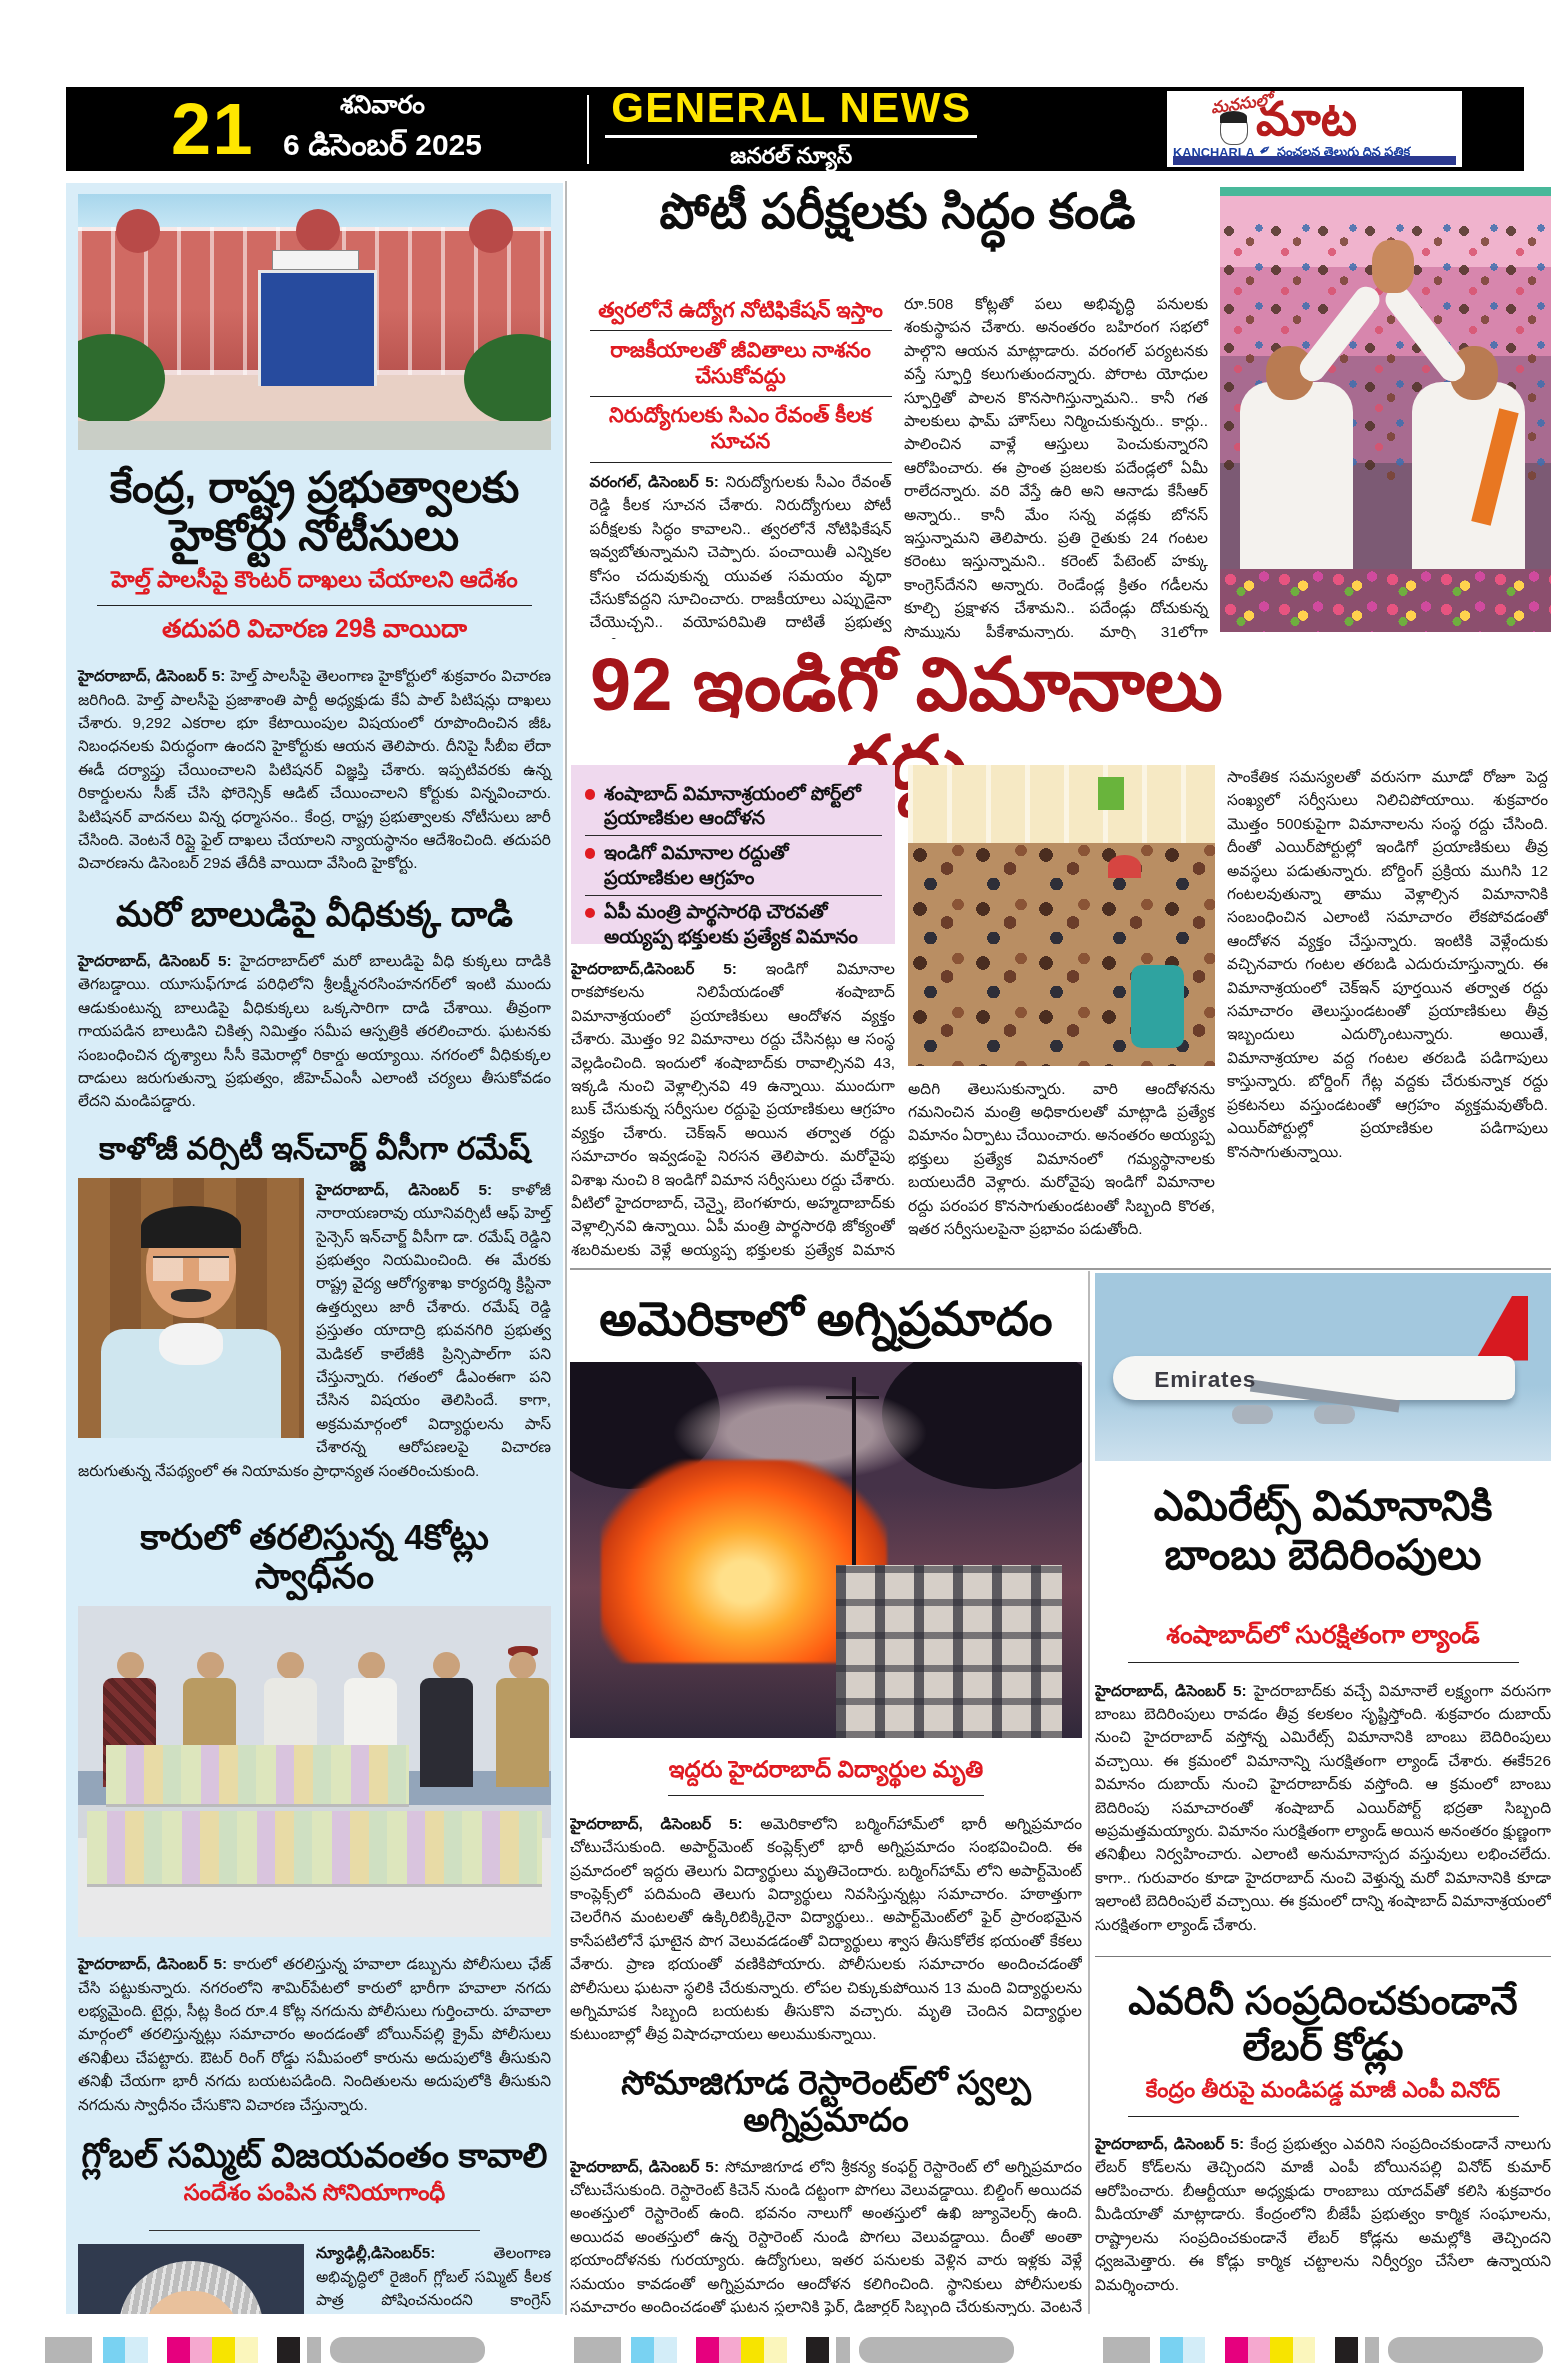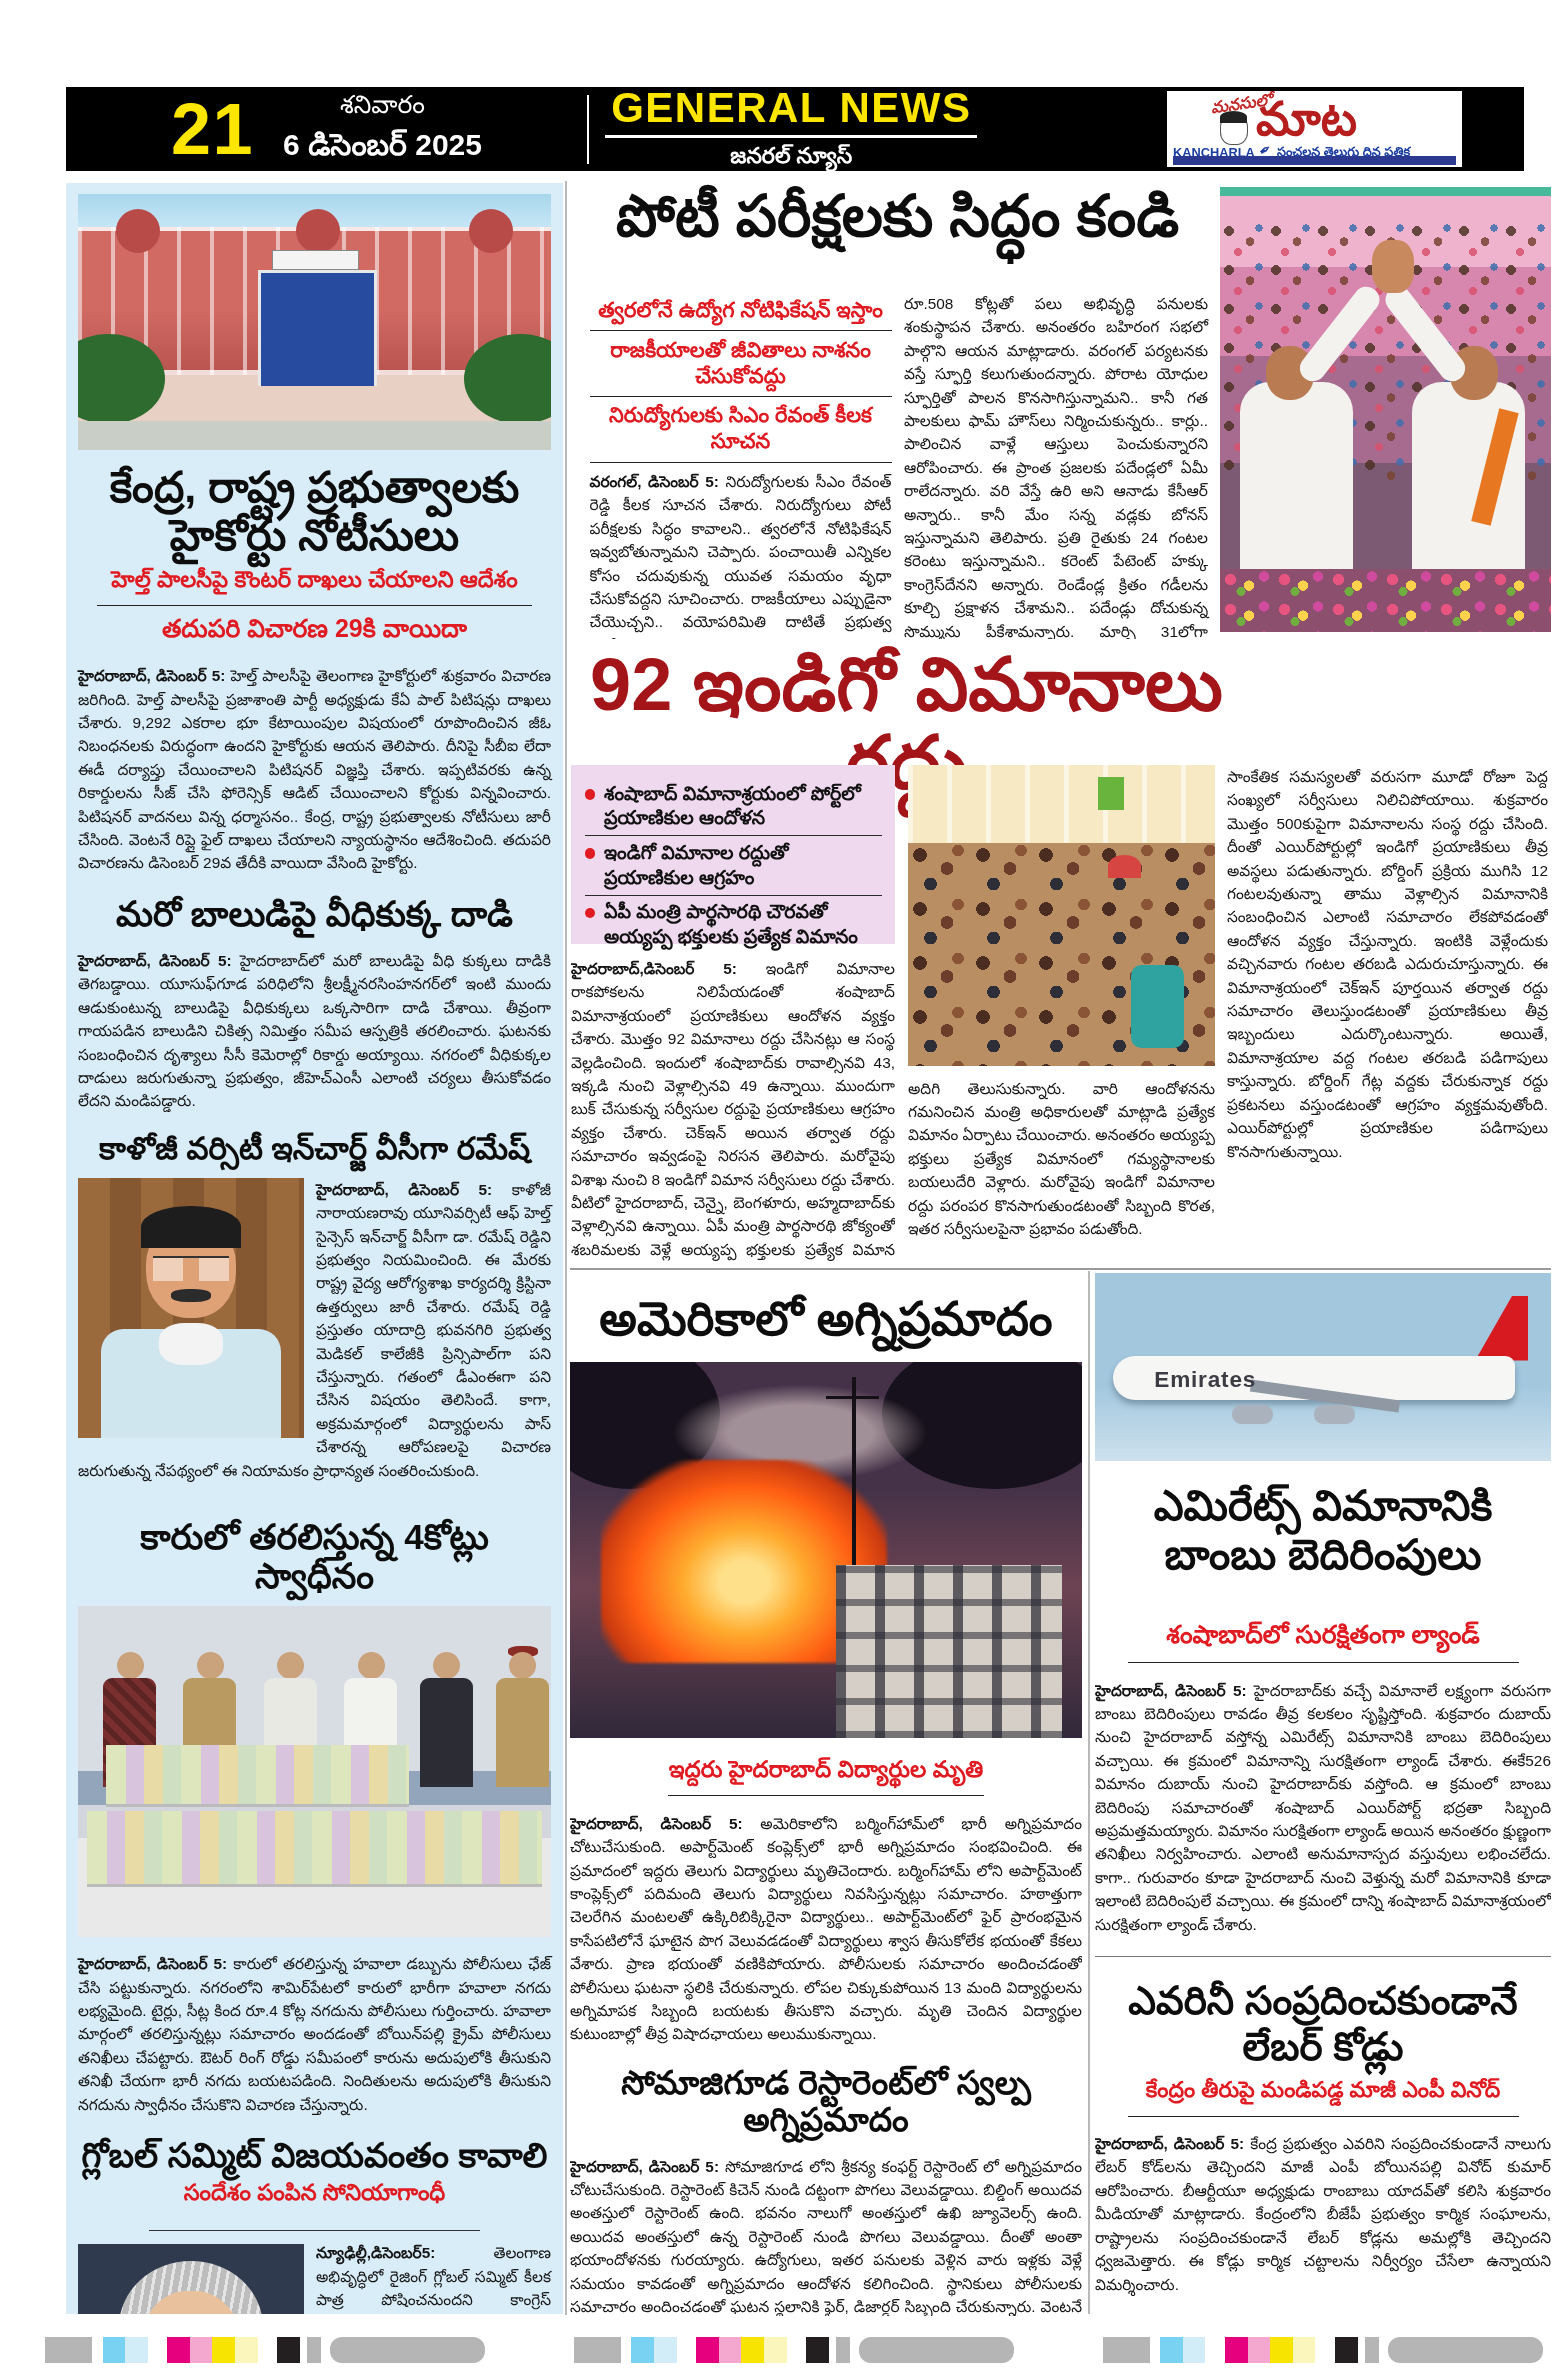--- a/index.html
+++ b/index.html
@@ -4,21 +4,21 @@
 <style>
   html,body{margin:0;padding:0;background:#ffffff;}
   .page{position:relative;width:1555px;height:2377px;background:#fff;
         font-family:"Liberation Sans",sans-serif;color:#111;overflow:hidden;}
 
   
   .masthead{position:absolute;left:66px;top:87px;width:1458px;height:84px;background:#000000;display:flex;}
   .mh-left{width:521px;display:flex;align-items:center;justify-content:center;gap:29px;}
   .mh-num{color:#ffe600;font-size:72px;font-weight:bold;line-height:1;letter-spacing:1.5px;}
   .mh-datebox{text-align:center;color:#fff;}
-  .mh-day{font-size:25px;font-weight:normal;}
+  .mh-day{font-size:25px;font-weight:bold;}
   .mh-date{font-size:30px;font-weight:bold;margin-top:3px;}
   .mh-div{width:2.3px;background:#fff;margin:7.5px 0;}
   .mh-mid{width:404px;display:flex;flex-direction:column;align-items:center;justify-content:center;}
   .mh-en{color:#ffe600;font-size:42px;font-weight:bold;letter-spacing:1.5px;border-bottom:3px solid #fff;padding:0 6px 3px;}
   .mh-te{color:#fff;font-size:22px;font-weight:bold;margin-top:4.5px;}
   .mh-right{flex:1;position:relative;}
   .logo-box{position:absolute;top:3.8px;right:62px;width:295px;height:76px;background:#fff;overflow:hidden;}
   .logo-top{position:absolute;left:44px;top:4.5px;color:#c42a2a;font-size:16px;font-weight:bold;font-style:italic;transform:rotate(-8deg);}
   .logo-face{position:absolute;left:53px;top:22.6px;width:25.6px;height:30px;background:#fff;border:1.5px solid #555;border-radius:45% 45% 40% 40%;}
   .logo-face:before{content:"";position:absolute;left:-1.5px;top:-3px;width:27px;height:12px;background:#222;border-radius:50% 50% 0 0;}
@@ -75,21 +75,21 @@
      background-blend-mode:multiply;box-shadow:0 3px 0 #bbb;}
   .cashrows.r2{bottom:40%;height:18%;left:6%;right:30%;}
 
   .ph-sonia{width:226px;height:331px;float:left;margin:3px 12px 4.5px 0;background:#303a4e;}
   .ph-sonia .hair{position:absolute;left:18%;top:5%;width:64%;height:40%;background:#bdbdbd;border-radius:50% 50% 40% 40%;
       background-image:repeating-linear-gradient(100deg,rgba(255,255,255,.6) 0 3px,transparent 3px 9px);}
   .ph-sonia .face{position:absolute;left:27%;top:14%;width:46%;height:38%;background:#e9c19c;border-radius:46%;}
 
   
   .exams{position:absolute;left:579px;top:179px;width:972px;height:460px;overflow:hidden;}
-  .exams .hl1{position:absolute;left:0;top:4.5px;width:637px;font-size:58px;}
+  .exams .hl1{position:absolute;left:0;top:4.5px;width:637px;font-size:49px;}
   .exams .col1{position:absolute;left:10.5px;top:113px;width:302px;}
   .exams .col2{position:absolute;left:325px;top:113px;width:304px;}
   .subhead-item{font-size:21px;color:#e01b22;font-weight:bold;text-align:center;
      border-bottom:1.5px solid #222;padding:5.3px 0 6.8px;line-height:1.25;}
   .exams .body1{margin-top:7.5px;}
   .ph-rally{position:absolute;right:0;top:7.5px;width:331px;height:445px;
      background:linear-gradient(180deg,#48b89a 0 2%,#f0b3cd 2% 18%,#d786ad 18% 38%,#a86b90 38% 62%,#7c5a74 62%);}
   .ph-rally .crowd{position:absolute;left:0;right:0;top:8%;height:58%;
      background-image:radial-gradient(circle 6.8px at 9px 9px,#4f3327 70%,transparent 71%),
        radial-gradient(circle 6px at 30px 19.6px,#7a4434 70%,transparent 71%),

